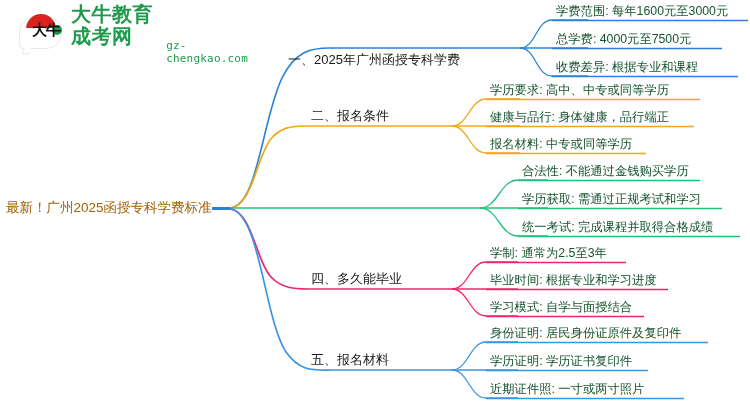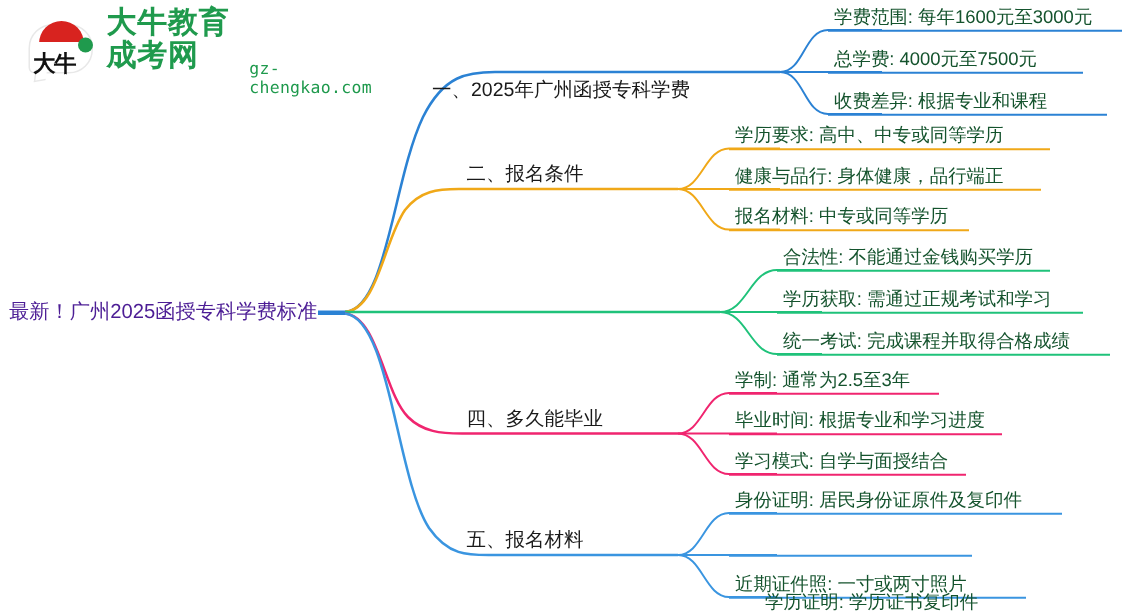--- a/index.html
+++ b/index.html
@@ -39,42 +39,42 @@
   }
   #logo-mark .arc-line {
     position:absolute; left:7px; top:15px; width:32px; height:1.6px;
     background:#ffffff;
   }
   #logo-mark .dot {
     position:absolute; right:2px; top:12px; width:10px; height:10px;
     border-radius:50%; background:#1f9a4d;
   }
   #logo-mark .cn {
-    position:absolute; left:4px; top:22px; width:38px;
-    text-align:left; font-size:15px; line-height:15px;
+    position:absolute; left:4px; top:10px; width:38px;
+    text-align:right; font-size:15px; line-height:15px;
     font-weight:bold; color:#111; letter-spacing:-1px;
     font-family:"DejaVu Serif","Liberation Serif",serif;
   }
   #logo-text { display:flex; flex-direction:row; justify-content:center; }
   #logo-name {
     font-size:20px; line-height:22px; font-weight:bold;
     color:#1f9a4d; letter-spacing:0.5px;
     font-family:"DejaVu Sans","Liberation Sans",sans-serif;
   }
   #logo-url {
     font-size:11px; line-height:13px; font-weight:normal;
     color:#1f9a4d; letter-spacing:0.2px;
     font-family:"DejaVu Sans Mono","Liberation Mono",monospace;
     margin-top:36px;
   }
 
   
   #root-node {
     position:absolute; left:6px; top:199px;
-    font-size:13.5px; line-height:18px; color:#4c1d95;
+    font-size:13.5px; line-height:18px; color:#a16207;
     white-space:nowrap;
   }
 
   
   .branch-label {
     position:absolute;
     font-size:13px; line-height:17px; color:#1a1a1a;
     white-space:nowrap;
   }
 
@@ -166,16 +166,16 @@
   <div class="leaf" style="left:522px; top:191px;">学历获取: 需通过正规考试和学习</div>
   <div class="leaf" style="left:522px; top:219px;">统一考试: 完成课程并取得合格成绩</div>
 
   <div class="branch-label" style="left:311px; top:270px;">四、多久能毕业</div>
   <div class="leaf" style="left:490px; top:245px;">学制: 通常为2.5至3年</div>
   <div class="leaf" style="left:490px; top:272px;">毕业时间: 根据专业和学习进度</div>
   <div class="leaf" style="left:490px; top:299px;">学习模式: 自学与面授结合</div>
 
   <div class="branch-label" style="left:311px; top:351px;">五、报名材料</div>
   <div class="leaf" style="left:490px; top:325px;text-align:center;">身份证明: 居民身份证原件及复印件</div>
-  <div class="leaf" style="left:510px; top:353px;margin-top:40px;">学历证明: 学历证书复印件</div>
+  <div class="leaf" style="left:490px; top:353px;">学历证明: 学历证书复印件</div>
   <div class="leaf" style="left:490px; top:381px;">近期证件照: 一寸或两寸照片</div>
 
 </div>
 
 </body></html>

